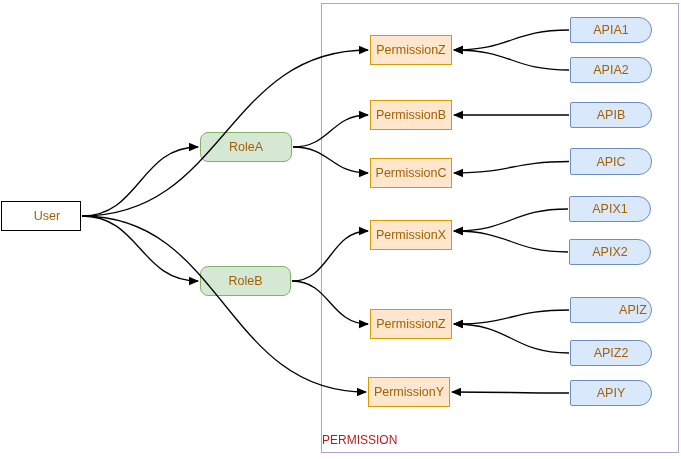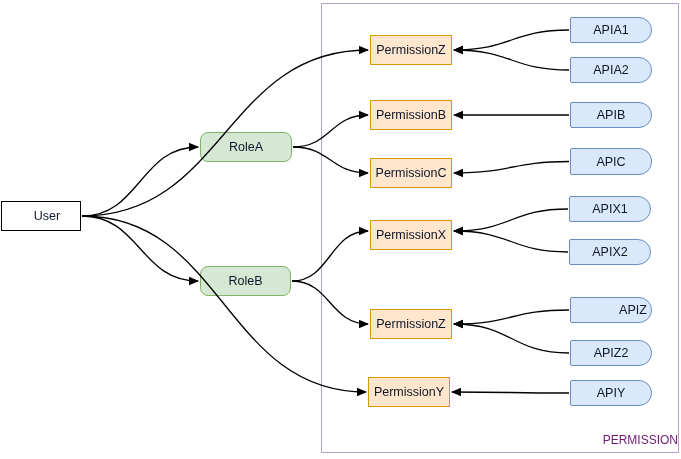--- a/index.html
+++ b/index.html
@@ -1,22 +1,22 @@
 <!DOCTYPE html>
 <html><head>
 <meta charset="utf-8">
 <style>
   html,body{margin:0;padding:0;background:#ffffff;}
   body{font-family:"Liberation Sans",sans-serif;}
   .stage{position:relative;width:681px;height:459px;background:#ffffff;overflow:hidden;}
   .group-box{position:absolute;background:#ffffff;border:1px solid #b5a2c9;box-sizing:border-box;}
-  .group-label{position:absolute;bottom:5px;left:0;width:100%;text-align:right;
-               font-size:12px;color:#701a75;}
+  .group-label{position:absolute;bottom:5px;left:0;width:100%;text-align:left;
+               font-size:12px;color:#b91c1c;}
   .node{position:absolute;box-sizing:border-box;display:flex;align-items:center;
-        justify-content:center;font-size:12.5px;color:#0f172a;border:1.3px solid #000;
+        justify-content:center;font-size:12.5px;color:#a16207;border:1.3px solid #000;
         background:#fff;z-index:2;}
   .node.user{border-radius:0;}
   .node.role{border-radius:8px;}
   .node.permission{border-radius:0;}
   .node.api{border-radius:2px 13px 13px 2px;}
   #edges{position:absolute;left:0;top:0;width:681px;height:459px;z-index:3;
          pointer-events:none;}
 </style>
 </head>
 <body>

